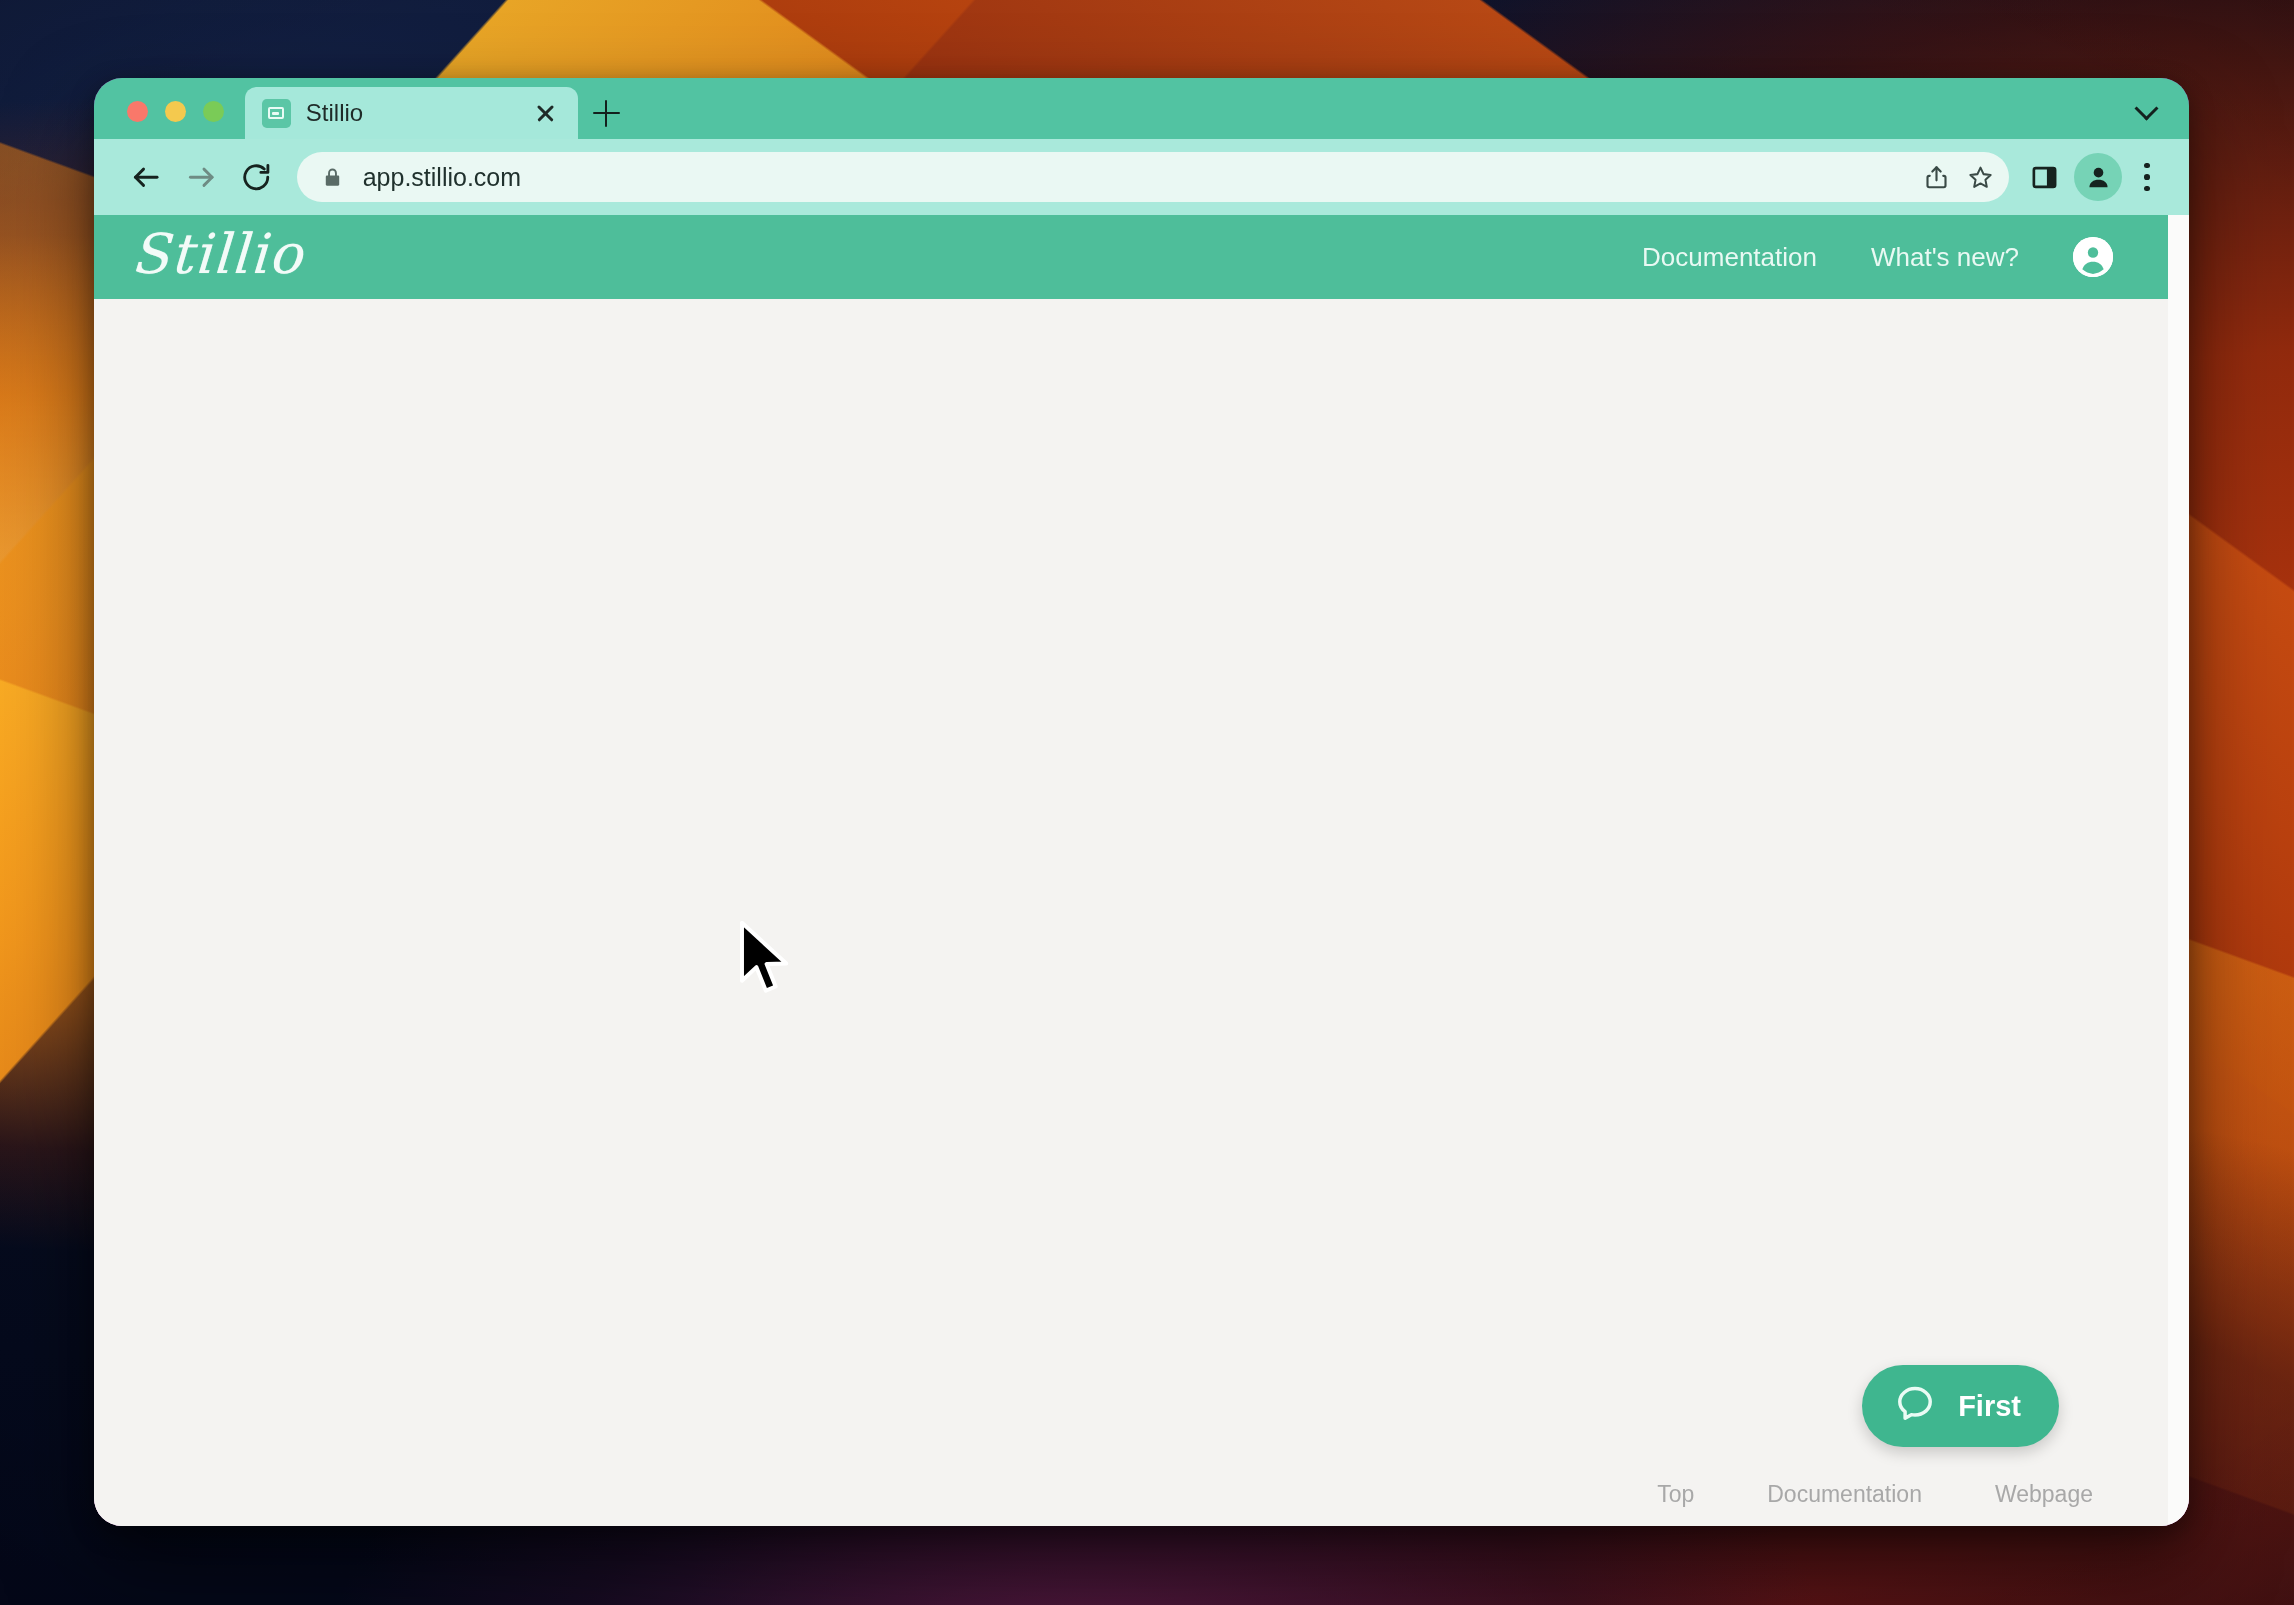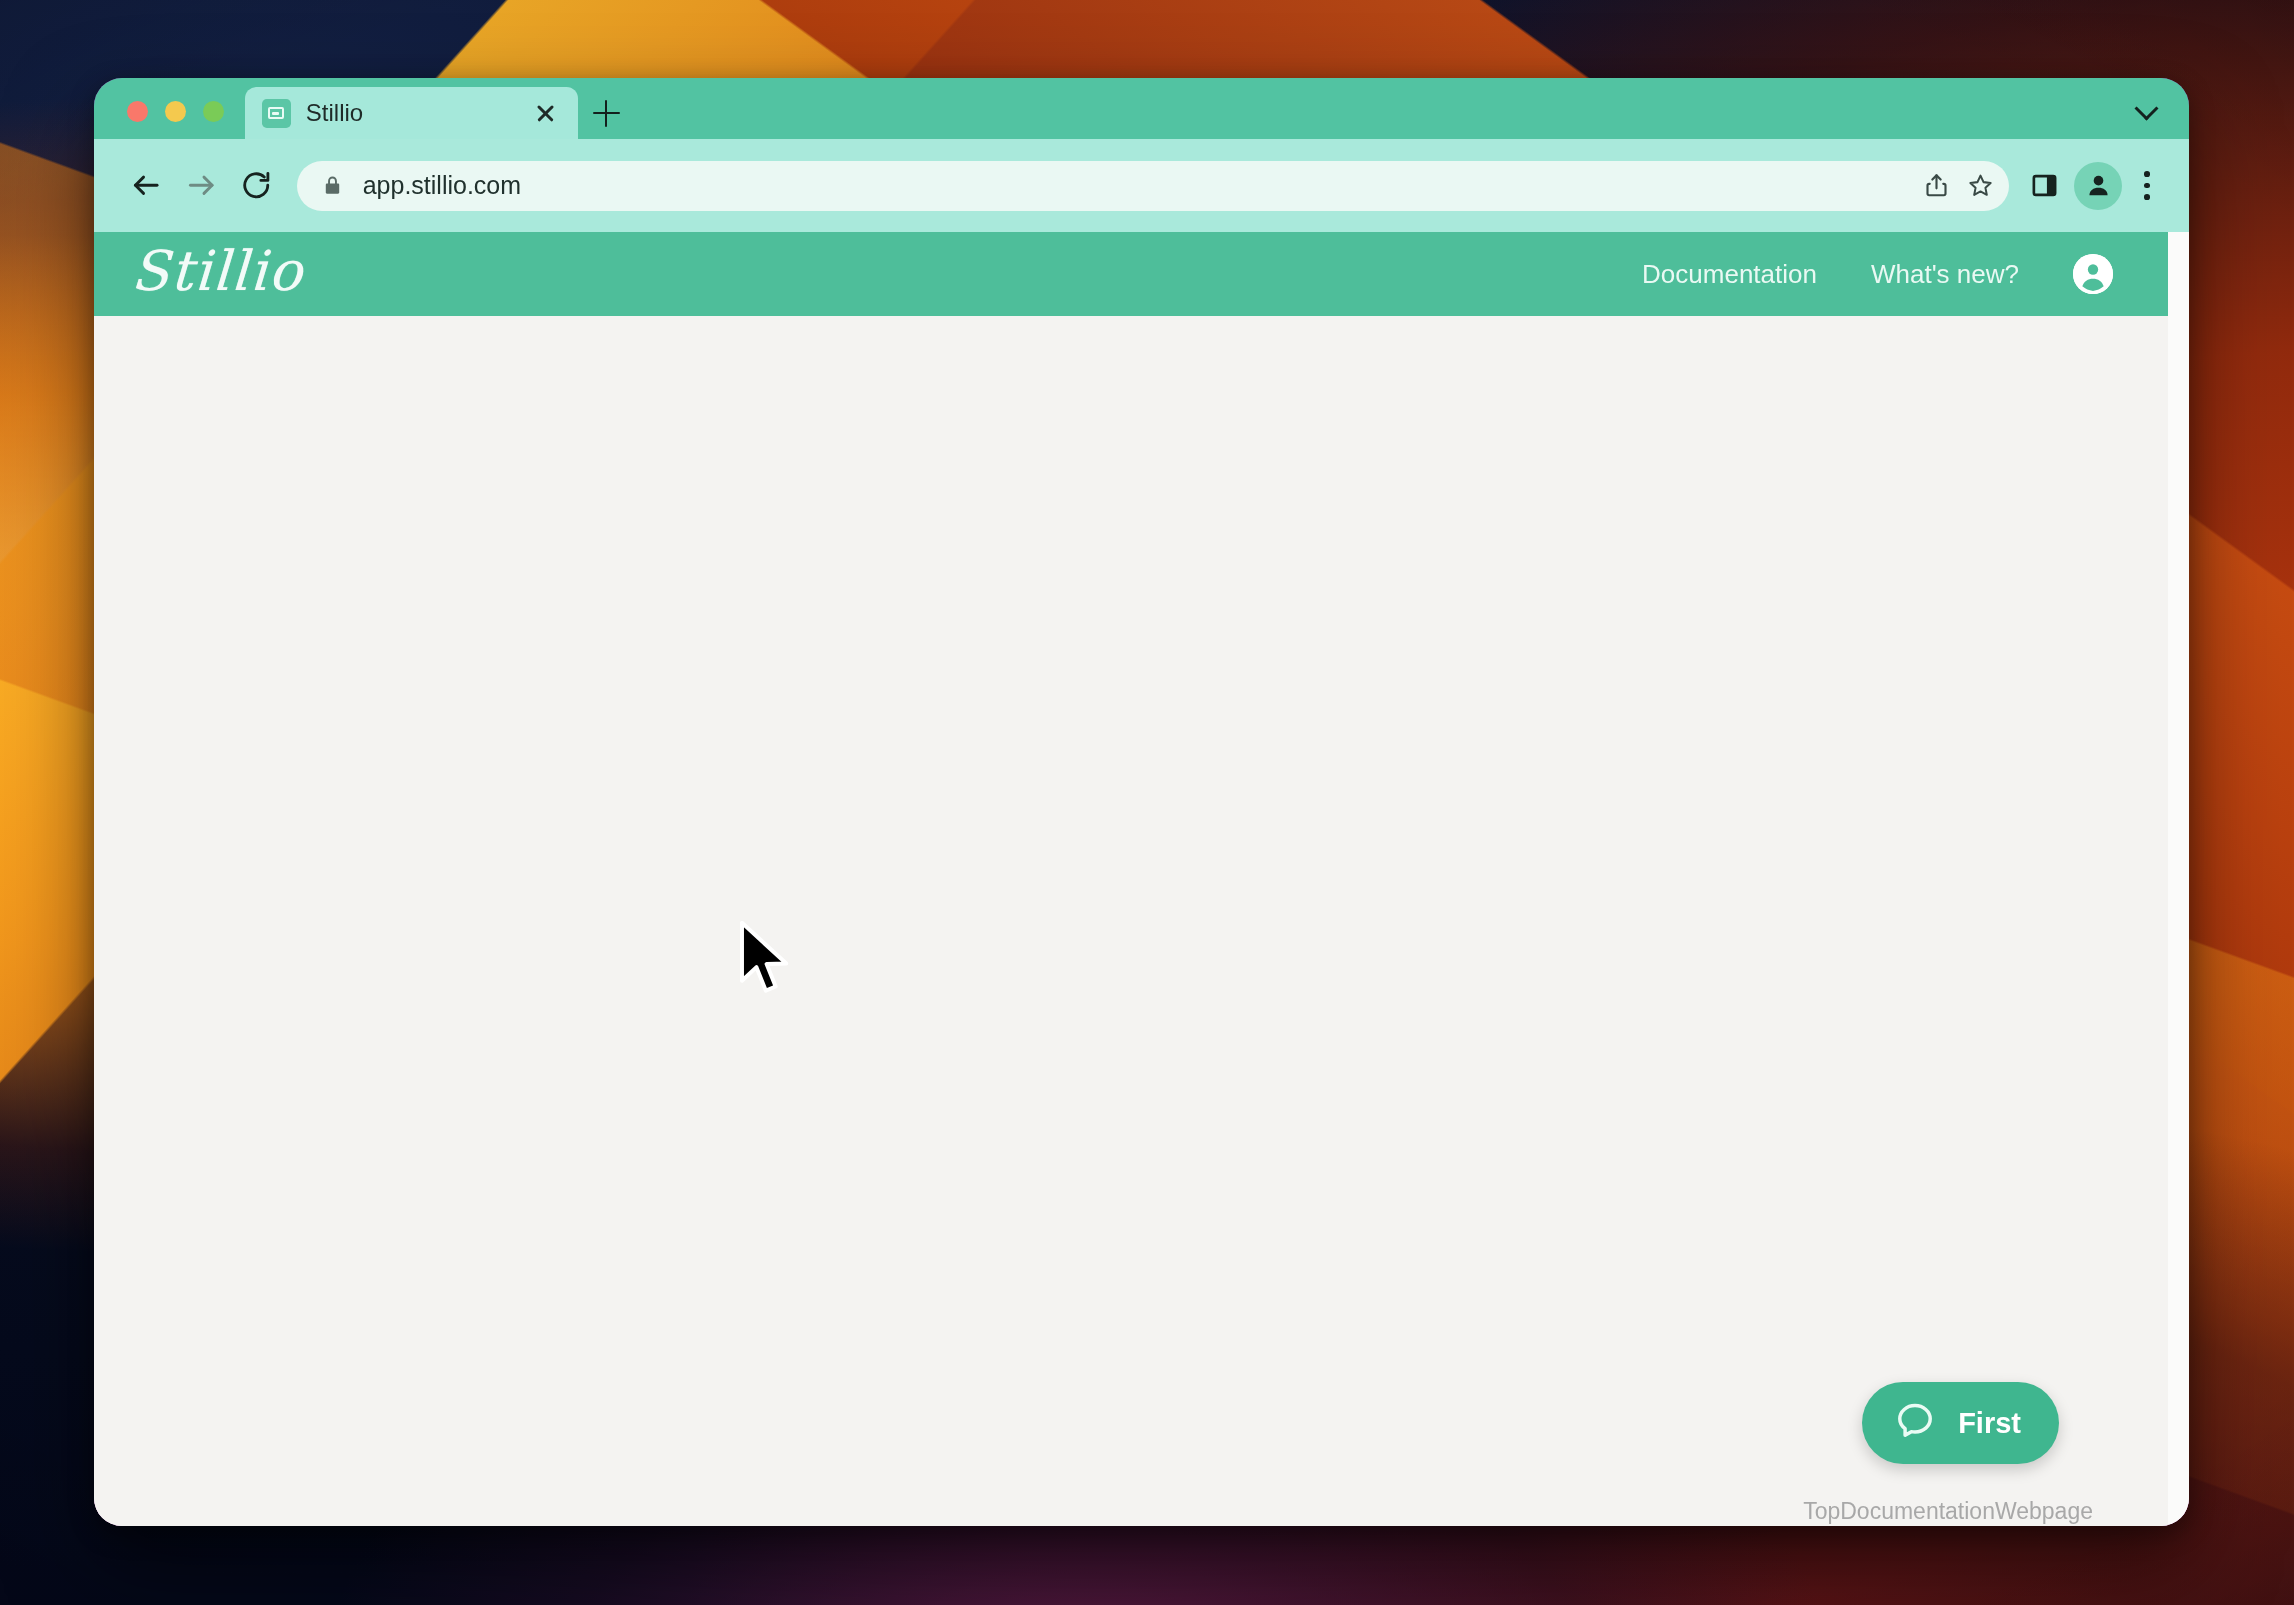--- a/index.html
+++ b/index.html
@@ -98,21 +98,21 @@
   .newtab:before { width:27px; height:2.9px; }
   .newtab:after  { width:2.9px; height:27px; }
 
   .tabstrip-caret {
     position:absolute; right:29px; bottom:15.3px; width:25px; height:25px; cursor:pointer;
   }
   .caret-glyph { width:17px; height:17px; border-right:3.3px solid #14211E; border-bottom:3.3px solid #14211E; transform:rotate(45deg); margin:1px 2.9px; }
 
   
   .toolbar {
-    height:93px; background:#A9E9DB; display:flex; align-items:center; gap:0; padding:0 21px 0 25px;
+    height:76px; background:#A9E9DB; display:flex; align-items:center; gap:0; padding:0 21px 0 25px;
   }
   .nav-btn { width:55px; height:55px; display:flex; align-items:center; justify-content:center; cursor:pointer; flex:0 0 auto; }
   .nav-btn svg { display:block; }
 
   .urlbar {
     flex:1 1 auto; height:50px; background:#EAF8F3; border-radius:25px;
     display:flex; align-items:center; padding:0 13.4px 0 21px; margin:0 9.6px 0 13.4px; gap:15.3px; cursor:text;
   }
   .url-text { font-size:25px; color:#20312D; flex:1 1 auto; white-space:nowrap; overflow:hidden; }
   .url-icon { width:29px; height:29px; display:flex; align-items:center; justify-content:center; flex:0 0 auto; cursor:pointer; }
@@ -155,21 +155,21 @@
   .help-btn {
     position:absolute; right:109px; bottom:82px;
     height:82px; padding:0 38px 0 31px; border-radius:41px; background:#3FB68F;
     display:flex; align-items:center; gap:21px; cursor:pointer;
     box-shadow:0 5.7px 15.3px rgba(0,0,0,0.18);
   }
   .help-label { font-size:29px; font-weight:bold; color:#FFFFFF; }
 
   .page-footer {
     position:absolute; right:75px; bottom:21px;
-    display:flex; align-items:flex-end;
+    display:flex; gap:73px; align-items:flex-end;
   }
   .page-footer a { font-size:23px; color:#A8A8A8; text-decoration:none; cursor:pointer; }
 
   .scroll-track { width:21px; background:#FBFBFA; flex:0 0 auto; position:relative; }
   .scroll-thumb { position:absolute; left:3.8px; top:3.8px; width:13.4px; height:0px; border-radius:6.7px; background:#D8D8D6; }
 
   
   #mouse-cursor { position:absolute; left:736px; top:921px; width:59px; height:76px; pointer-events:none; }
 </style>
 </head>

